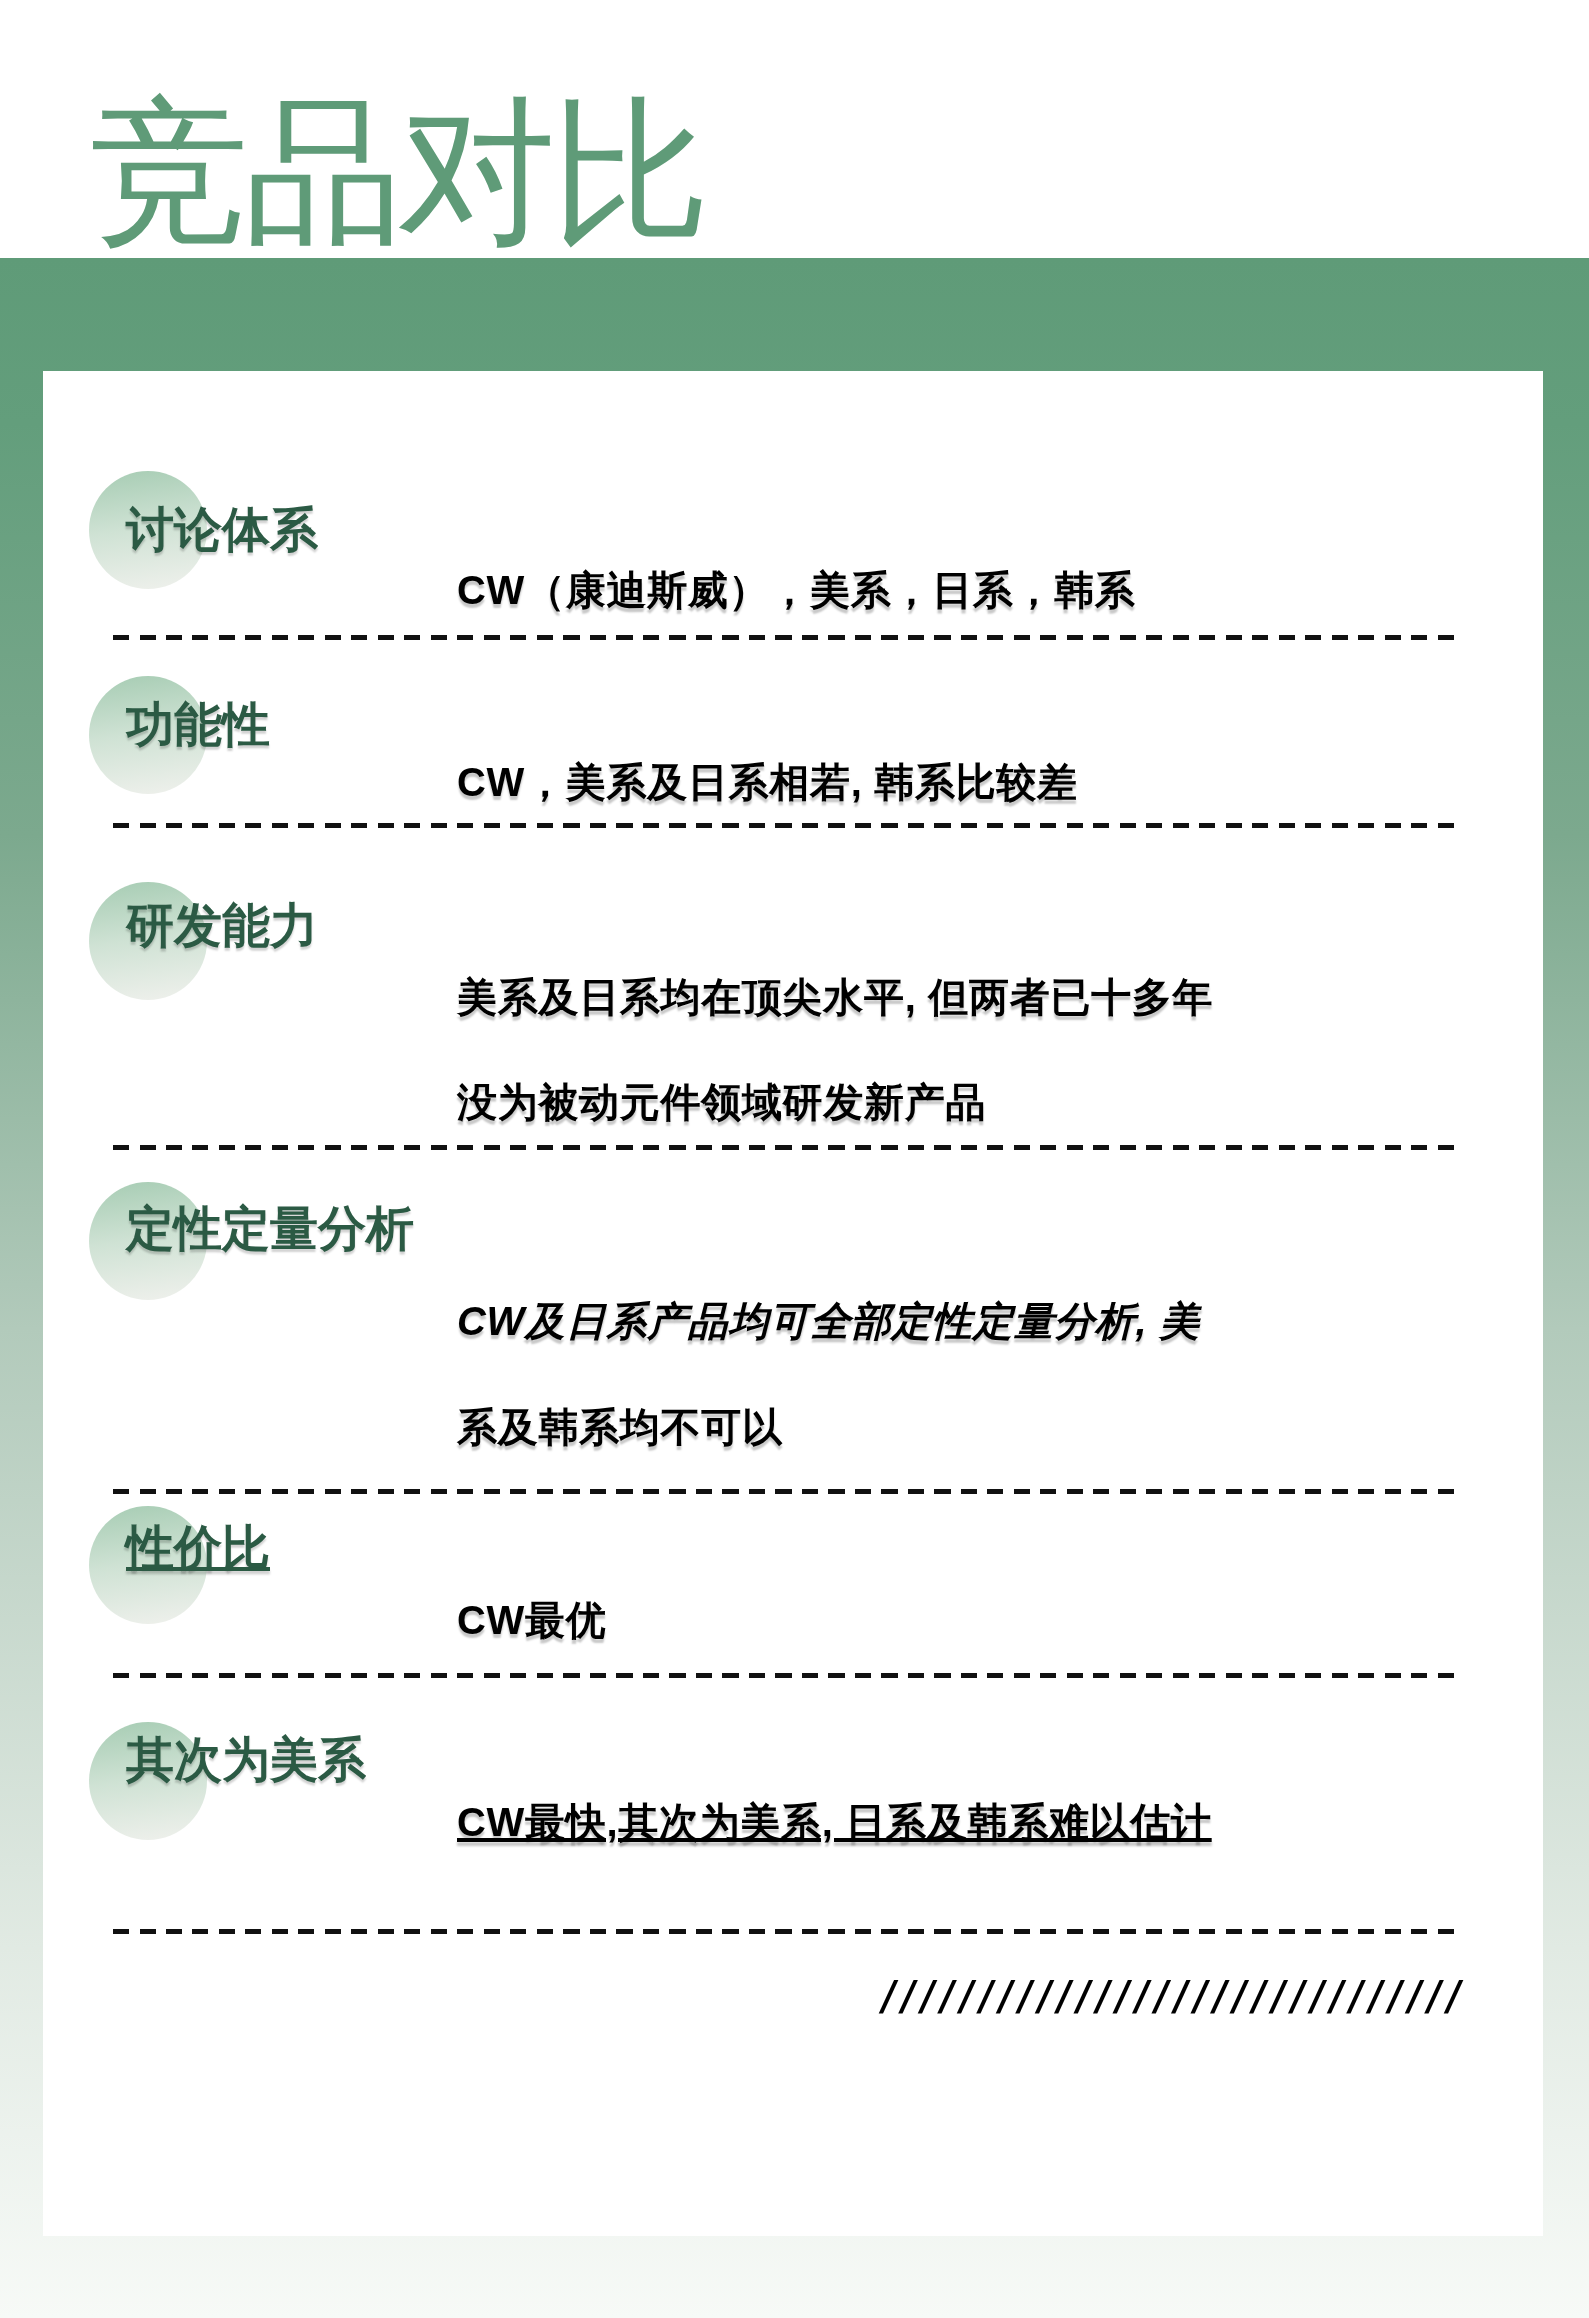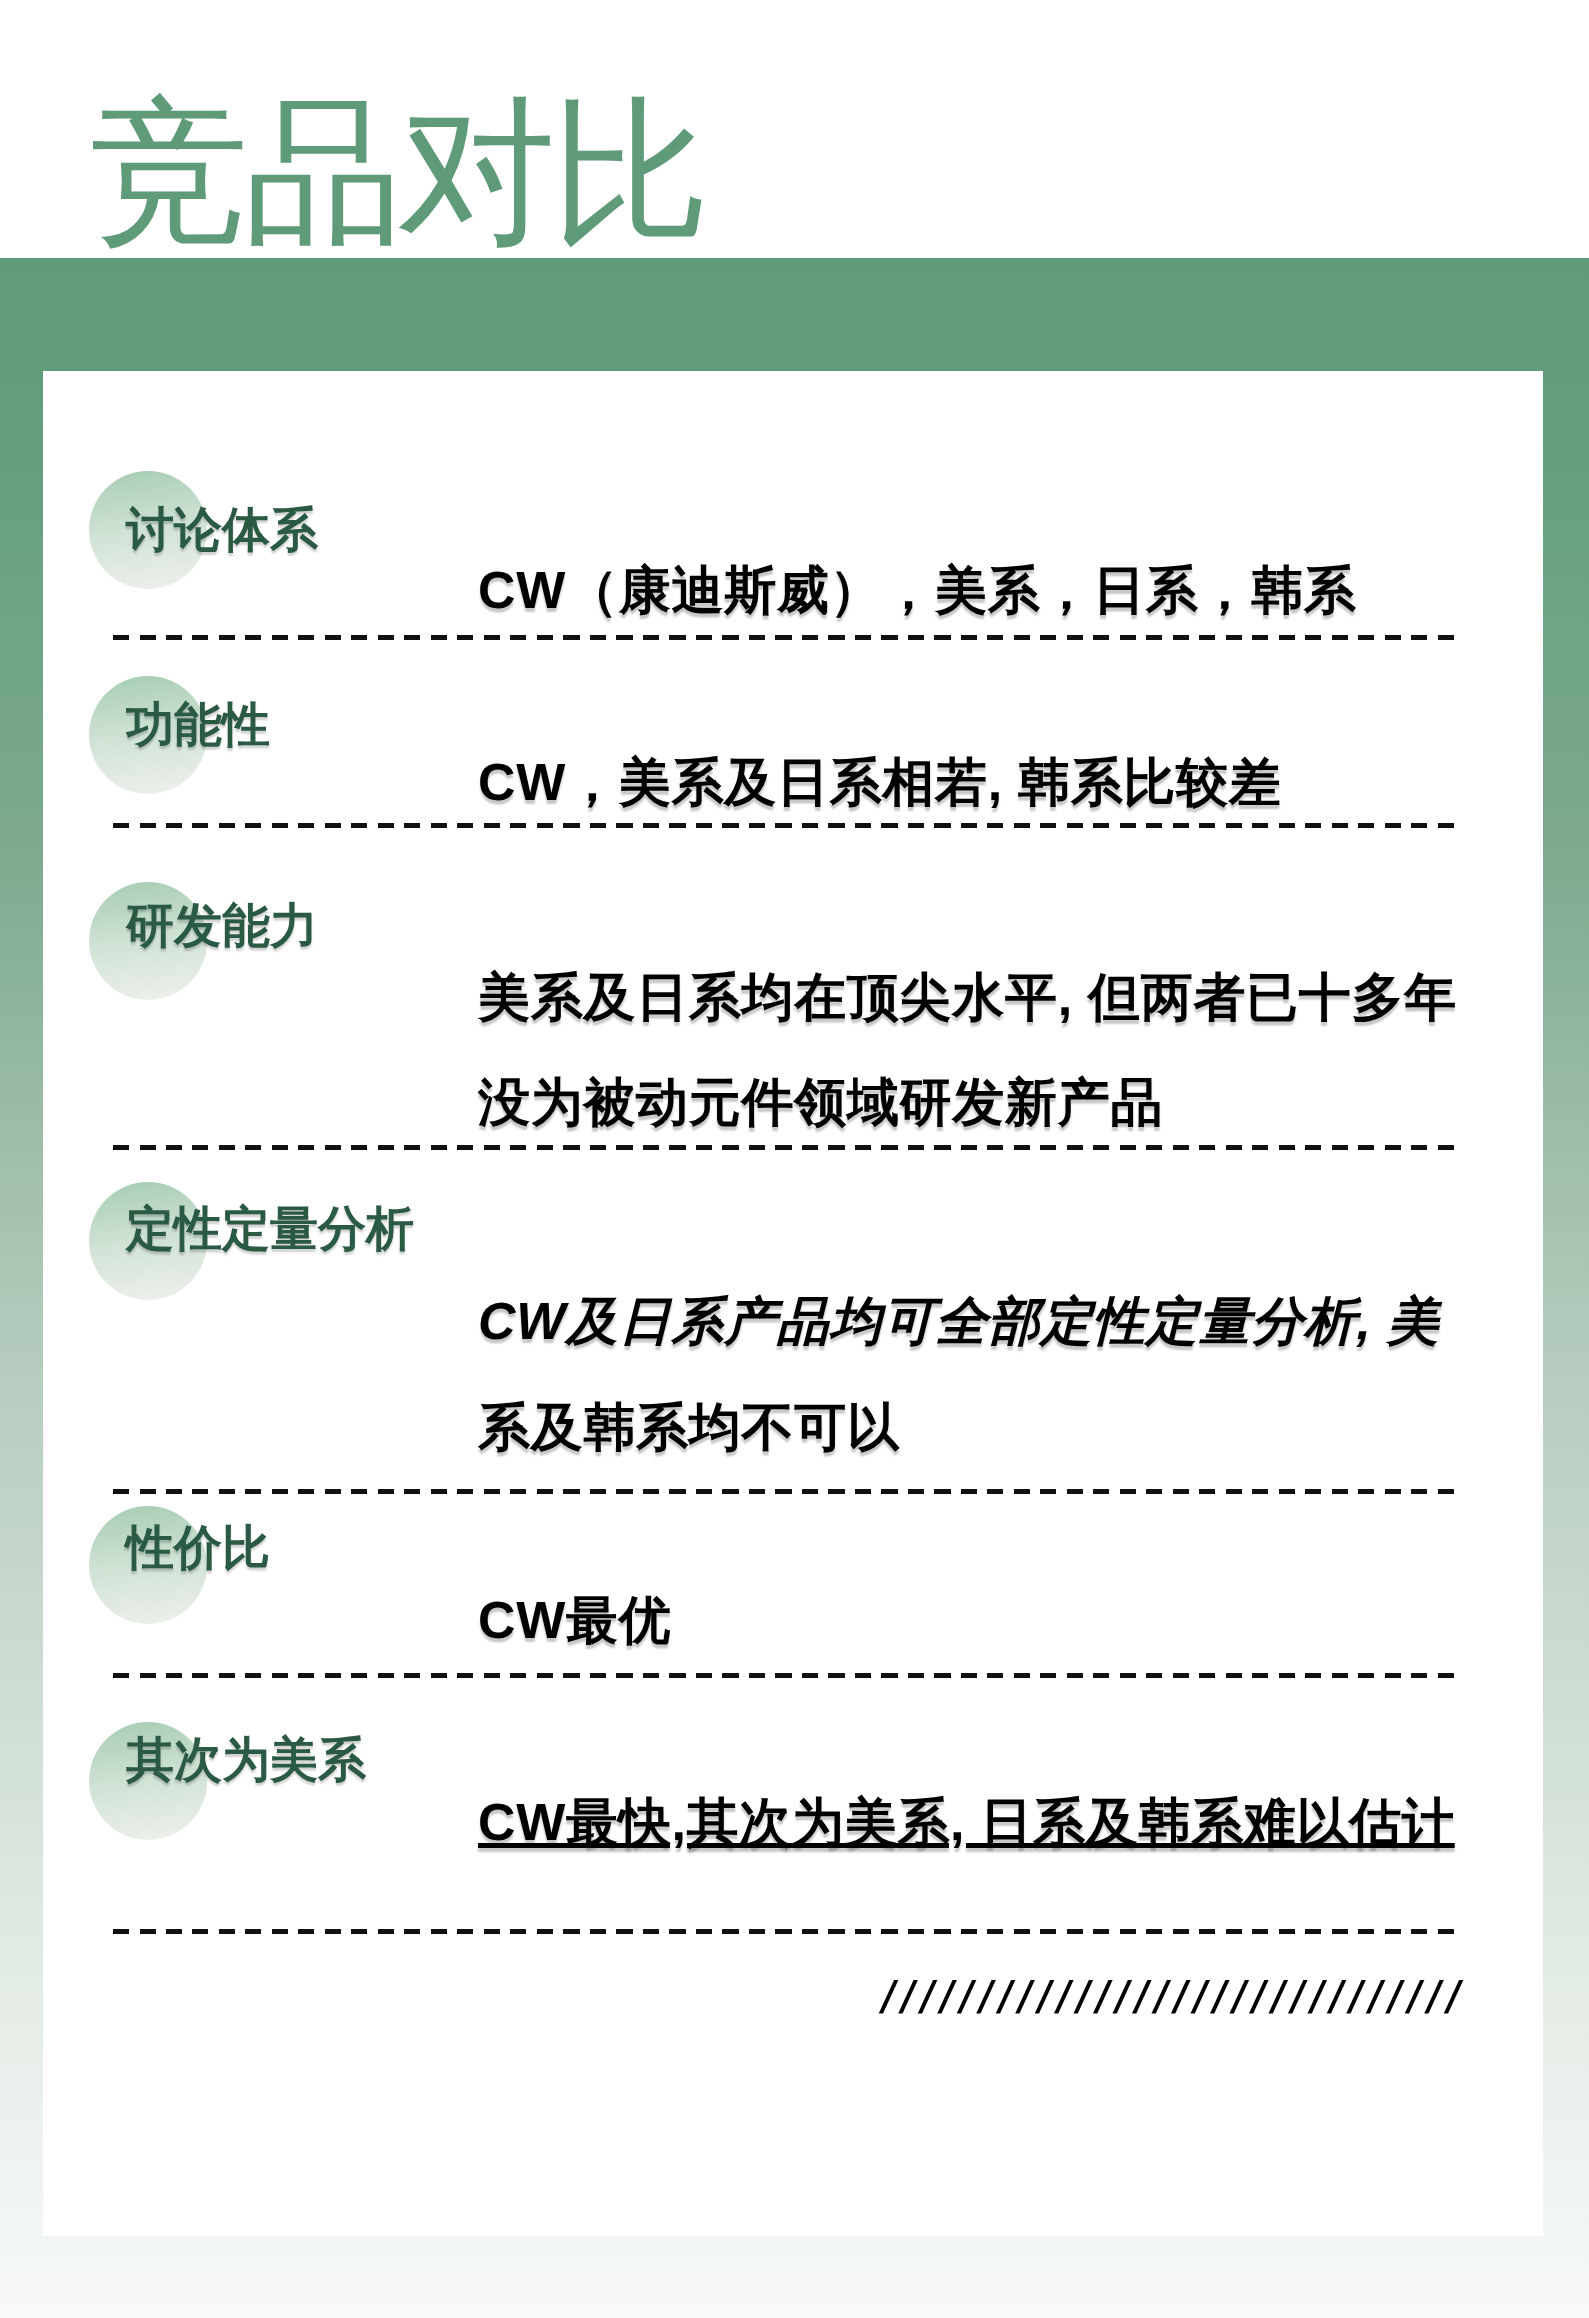--- a/index.html
+++ b/index.html
@@ -44,22 +44,22 @@
   }
 
   .sec-label{
     position:absolute;left:126px;height:106px;line-height:106px;
     font-size:48px;font-weight:700;color:var(--heading,#2b5a44);
     text-shadow:0 3.3px 2px rgba(0,0,0,0.18);
     white-space:nowrap;
   }
 
   .sec-line{
-    position:absolute;left:478px;height:106px;line-height:106px;
-    font-size:52px;font-weight:700;color:var(--ink,#000);
+    position:absolute;left:457px;height:106px;line-height:106px;
+    font-size:40px;font-weight:700;color:var(--ink,#000);
     text-shadow:0 4px 2px rgba(0,0,0,0.22);
     white-space:nowrap;
     letter-spacing:0.7px;
     text-align:center;
   }
 
   .dash{
     position:absolute;left:113px;width:1348px;height:4.6px;
     background:repeating-linear-gradient(90deg,#111 0 16px,transparent 16px 26.5px);
   }
@@ -107,21 +107,21 @@
   <div>
     <div class="circle" style="left: 89px; top: 1182px;"></div>
     <div class="sec-label" style="top: 1176px;">定性定量分析</div>
     <div class="dash" style="top: 1489px;"></div>
   <div class="sec-line" style="top: 1268px; font-style: italic;">CW及日系产品均可全部定性定量分析, 美</div>
         <div class="sec-line" style="top: 1374px;">系及韩系均不可以</div>
       </div>
 
   <div>
     <div class="circle" style="left: 89px; top: 1506px;"></div>
-    <div class="sec-label" style="top: 1495px;">性价比</div>
+    <div class="sec-label" style="top: 1495px; text-decoration: underline;">性价比</div>
     <div class="dash" style="top: 1673px;"></div>
   <div class="sec-line" style="top: 1567px;">CW最优</div>
       </div>
 
   <div>
     <div class="circle" style="left: 89px; top: 1722px;"></div>
     <div class="sec-label" style="top: 1707px;">其次为美系</div>
     <div class="dash" style="top: 1929px;"></div>
   <div class="sec-line" style="top: 1769px; text-decoration: underline;">CW最快,其次为美系, 日系及韩系难以估计</div>
       </div>

